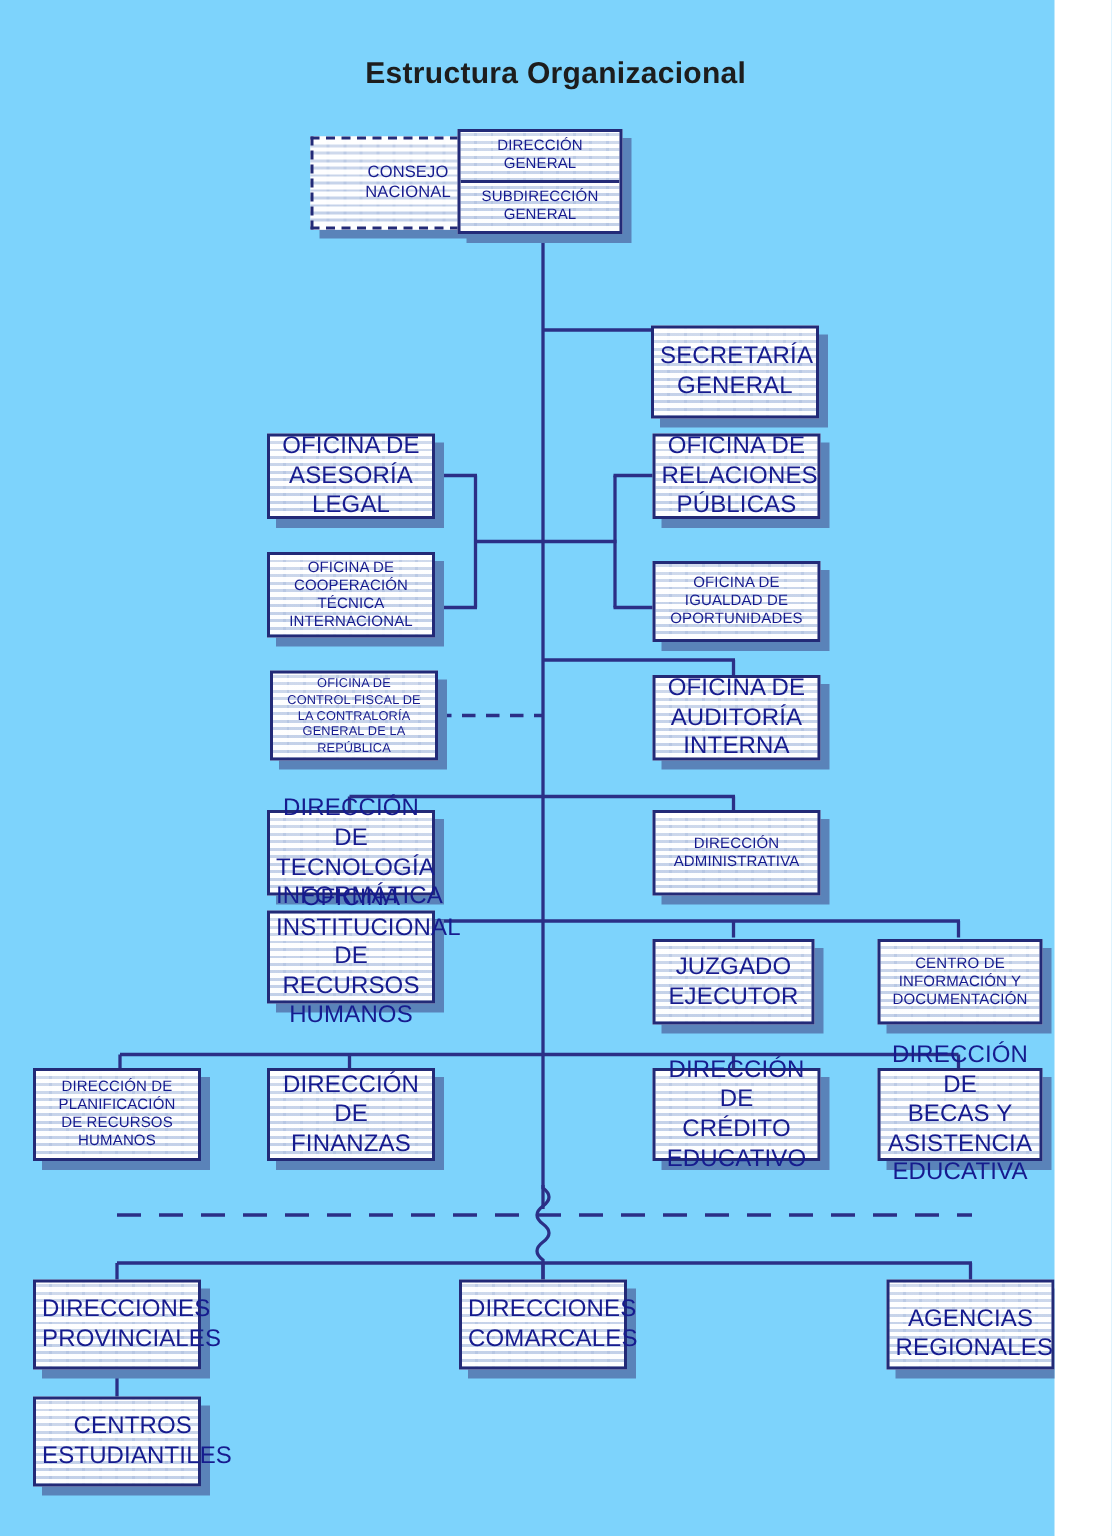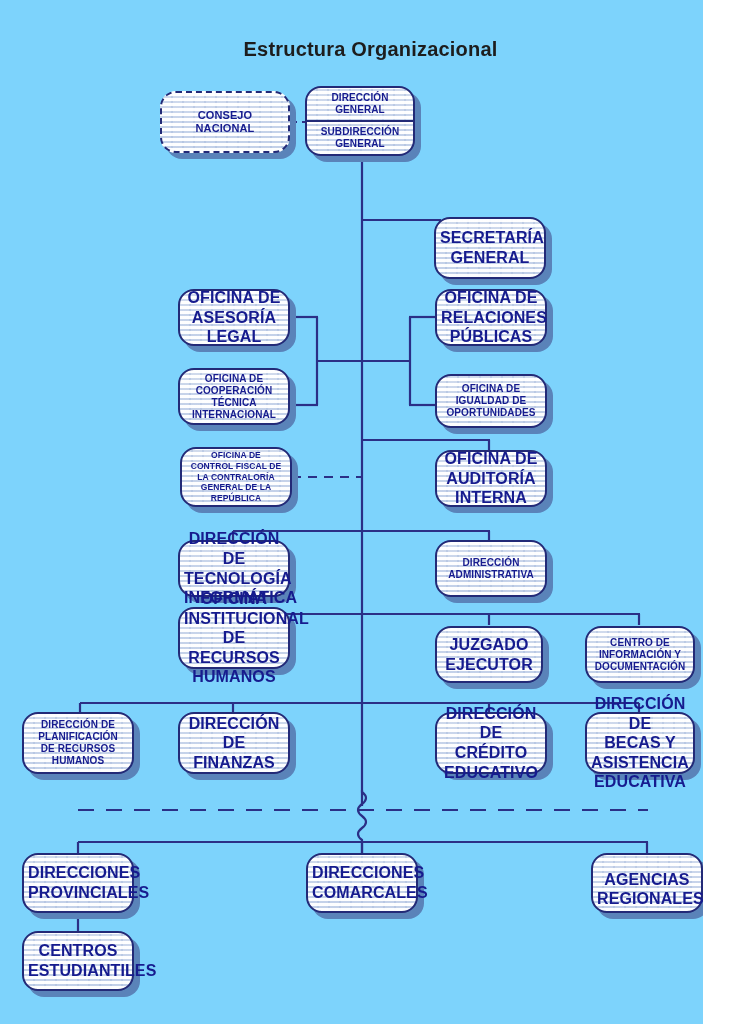--- a/index.html
+++ b/index.html
@@ -31,50 +31,51 @@
     position:absolute;
     left:0; top:0;
     width:741px; height:1024px;
     pointer-events:none;
   }
   
   .node{
     position:absolute;
     box-sizing:border-box;
     border:2px solid #232a77;
-    border-radius:16px;
+    border-radius:0;
     background-color:#eef2fa;
     background-image:
       repeating-linear-gradient(0deg,
         rgba(255,255,255,.95) 0px,
         rgba(255,255,255,.95) 3px,
         rgba(172,190,222,.55) 3px,
         rgba(172,190,222,.55) 5px),
       repeating-linear-gradient(90deg,
         rgba(255,255,255,0) 0px,
         rgba(255,255,255,0) 9px,
         rgba(150,172,212,.40) 9px,
         rgba(150,172,212,.40) 11px),
       linear-gradient(180deg,#ffffff 0%,#e7edf8 45%,#dde6f5 100%);
     box-shadow:6px 6px 0 0 #5a83b9;
     display:flex;
     align-items:center;
     justify-content:center;
     text-align:center;
     color:#161b8e;
-    font-weight:bold;
+    font-weight:normal;
     font-size:11px;
     line-height:1.22;
     letter-spacing:.1px;
     padding:2px 4px;
     z-index:4;
   }
   .node.dashed{
     border-style:dashed;
     border-width:2px;
+    margin-left:47px;
   }
   .node .txt{ display:block; width:100%; }
   
   .sz-10 .txt{ font-size:10px; line-height:1.2; }
   .sz-9  .txt{ font-size:8.5px; line-height:1.25; }
   .sz-12 .txt{ font-size:16px; }
   
   .node.split{
     flex-direction:column;
     justify-content:stretch;
@@ -252,17 +253,17 @@
   </div>
 
   <div class="node sz-12" style="left:306px; top:853px; width:112px; height:60px;">
     <span class="txt">DIRECCIONES<br>COMARCALES</span>
   </div>
 
   <div class="node sz-12" style="left:591px; top:853px; width:112px; height:60px;align-items:flex-end;">
     <span class="txt">AGENCIAS<br>REGIONALES</span>
   </div>
 
-  <div class="node sz-12" style="left:22px; top:931px; width:112px; height:60px;">
+  <div class="node sz-12" style="left:22px; top:931px; width:112px; height:60px;text-align:right;">
     <span class="txt">CENTROS<br>ESTUDIANTILES</span>
   </div>
 
 </div>
 
 </body></html>

